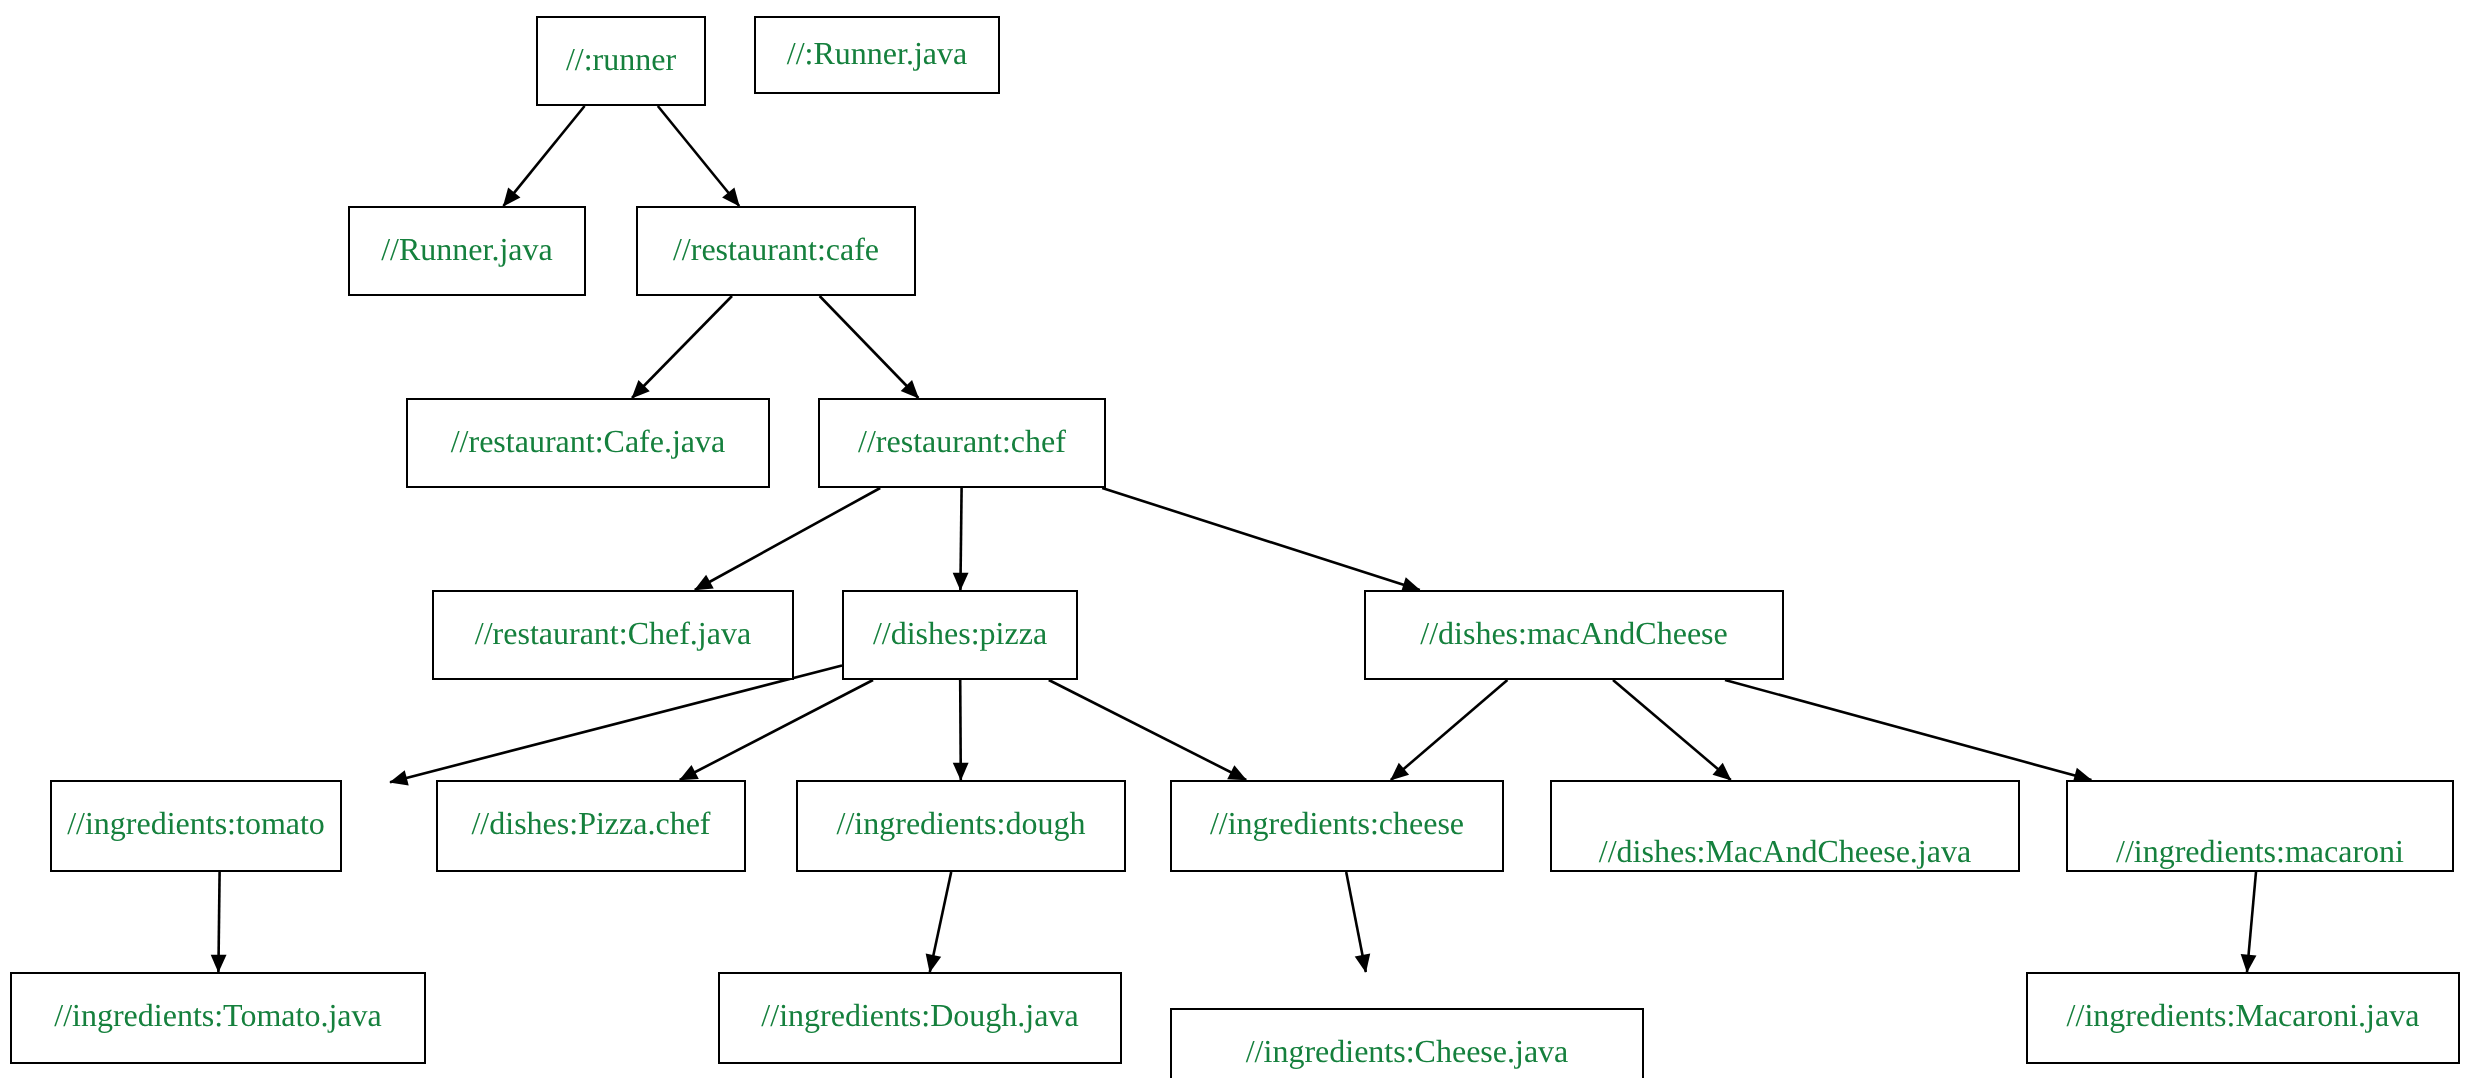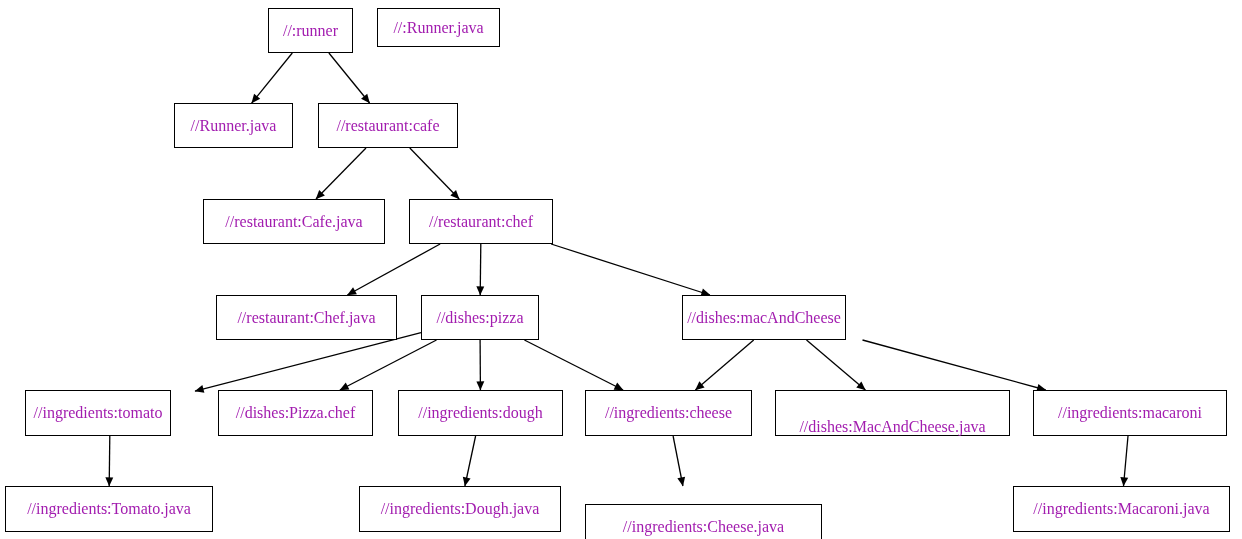--- a/index.html
+++ b/index.html
@@ -26,21 +26,21 @@
   .node {
     position: absolute;
     box-sizing: border-box;
     border: 1.3px solid #000000;
     background: #ffffff;
     display: flex;
     align-items: center;
     justify-content: center;
     white-space: nowrap;
     font-size: 16px;
-    color: #a21caf;
+    color: #15803d;
     line-height: 1;
   }
 </style>
 </head>
 <body>
 
 <div id="canvas">
   <svg id="edges-svg" xmlns="http://www.w3.org/2000/svg">
     <defs>
       <marker id="arrow" viewBox="0 0 10 10" markerWidth="13" markerHeight="9" refX="9.6" refY="5" orient="auto" markerUnits="userSpaceOnUse">
@@ -86,39 +86,39 @@
       </div>
       <div class="node" style="left: 409px; top: 199px; width: 144px; height: 45px; background: rgb(255, 255, 255); border-color: rgb(0, 0, 0);">
         <span>//restaurant:chef</span>
       </div>
       <div class="node" style="left: 216px; top: 295px; width: 181px; height: 45px; background: rgb(255, 255, 255); border-color: rgb(0, 0, 0);">
         <span>//restaurant:Chef.java</span>
       </div>
       <div class="node" style="left: 421px; top: 295px; width: 118px; height: 45px; background: rgb(255, 255, 255); border-color: rgb(0, 0, 0);">
         <span>//dishes:pizza</span>
       </div>
-      <div class="node" style="left: 682px; top: 295px; width: 164px; height: 45px; background: rgb(255, 255, 255); border-color: rgb(0, 0, 0);">
+      <div class="node" style="left: 682px; top: 295px; width: 210px; height: 45px; background: rgb(255, 255, 255); border-color: rgb(0, 0, 0);">
         <span>//dishes:macAndCheese</span>
       </div>
       <div class="node" style="left: 25px; top: 390px; width: 146px; height: 46px; background: rgb(255, 255, 255); border-color: rgb(0, 0, 0);">
         <span>//ingredients:tomato</span>
       </div>
       <div class="node" style="left: 218px; top: 390px; width: 155px; height: 46px; background: rgb(255, 255, 255); border-color: rgb(0, 0, 0);">
         <span>//dishes:Pizza.chef</span>
       </div>
       <div class="node" style="left: 398px; top: 390px; width: 165px; height: 46px; background: rgb(255, 255, 255); border-color: rgb(0, 0, 0);">
         <span>//ingredients:dough</span>
       </div>
       <div class="node" style="left: 585px; top: 390px; width: 167px; height: 46px; background: rgb(255, 255, 255); border-color: rgb(0, 0, 0);">
         <span>//ingredients:cheese</span>
       </div>
       <div class="node" style="left: 775px; top: 390px; width: 235px; height: 46px; background: rgb(255, 255, 255); border-color: rgb(0, 0, 0); align-items: flex-end;">
         <span>//dishes:MacAndCheese.java</span>
       </div>
-      <div class="node" style="left: 1033px; top: 390px; width: 194px; height: 46px; background: rgb(255, 255, 255); border-color: rgb(0, 0, 0);">
+      <div class="node" style="left: 1033px; top: 390px; width: 194px; height: 46px; background: rgb(255, 255, 255); border-color: rgb(0, 0, 0); align-items: flex-end;">
         <span>//ingredients:macaroni</span>
       </div>
       <div class="node" style="left: 5px; top: 486px; width: 208px; height: 46px; background: rgb(255, 255, 255); border-color: rgb(0, 0, 0);">
         <span>//ingredients:Tomato.java</span>
       </div>
       <div class="node" style="left: 359px; top: 486px; width: 202px; height: 46px; background: rgb(255, 255, 255); border-color: rgb(0, 0, 0);">
         <span>//ingredients:Dough.java</span>
       </div>
       <div class="node" style="left: 585px; top: 504px; width: 237px; height: 46px; background: rgb(255, 255, 255); border-color: rgb(0, 0, 0);">
         <span>//ingredients:Cheese.java</span>

